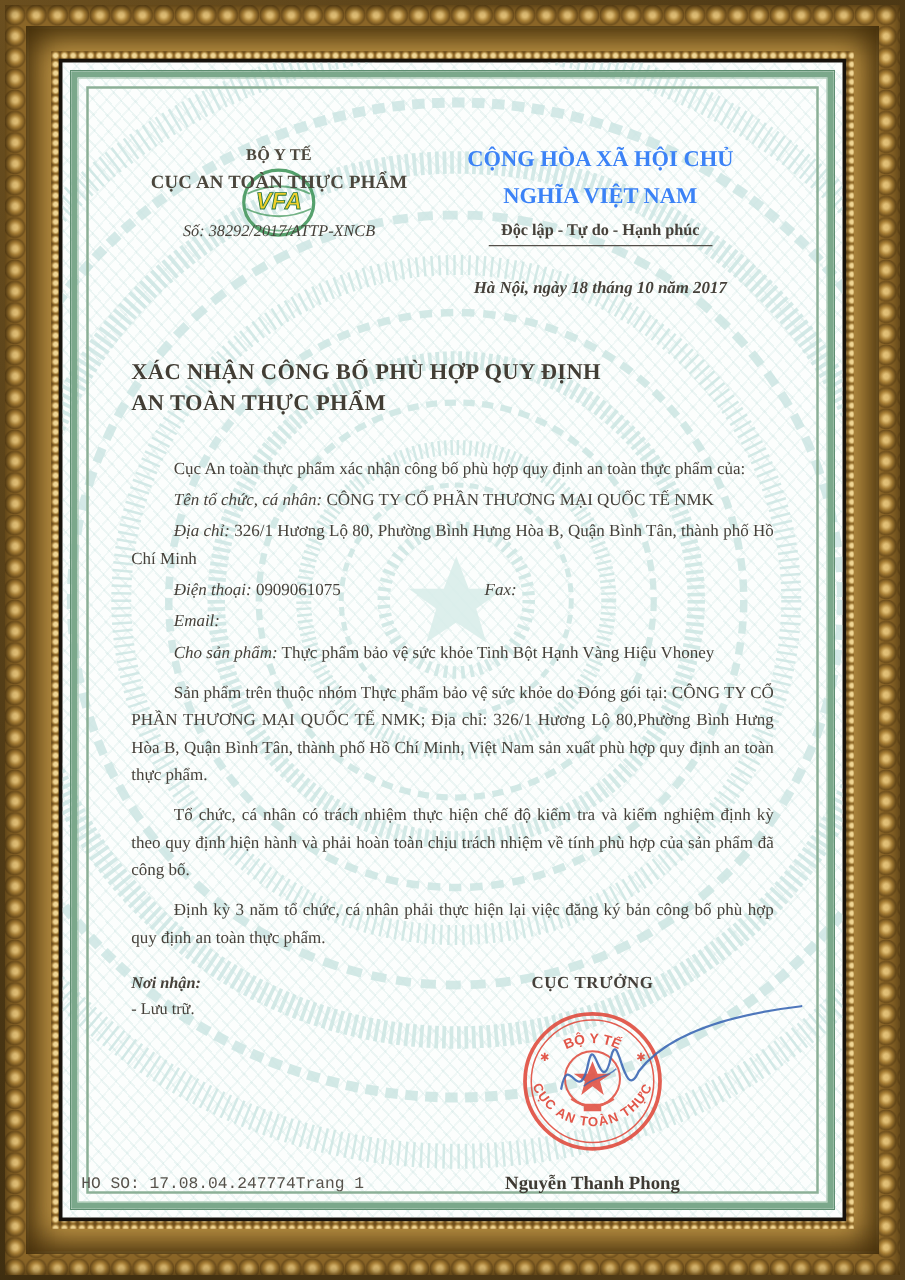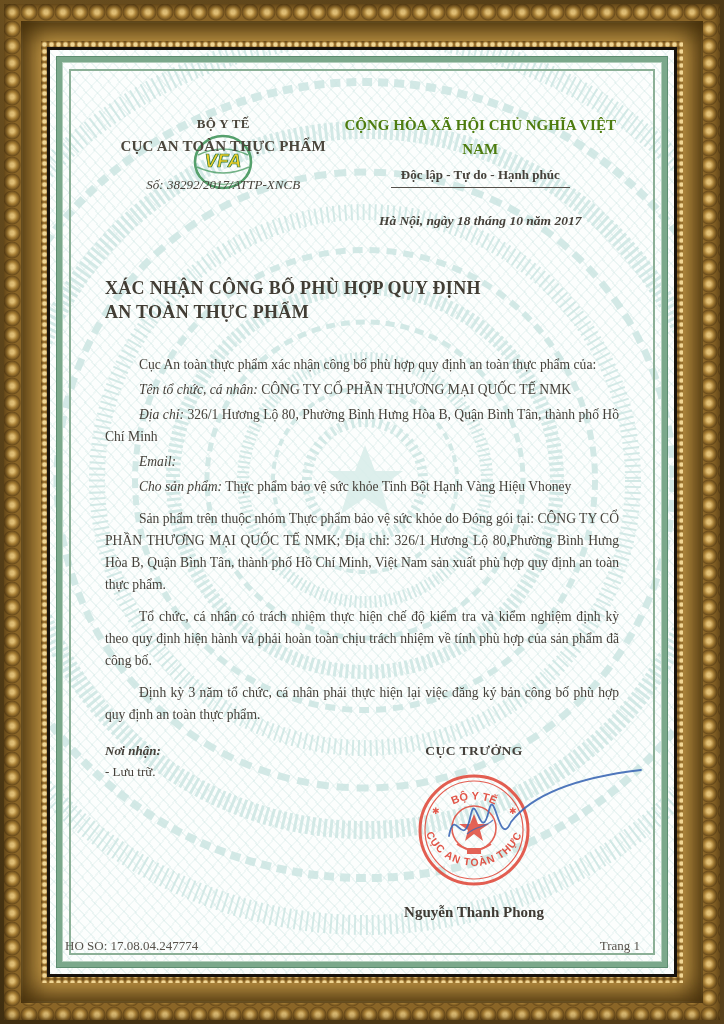--- a/index.html
+++ b/index.html
@@ -42,21 +42,21 @@
            box-sizing:border-box;color:#46413a;font-size:13.6px;line-height:1.62;}
 
   
   .hdr{display:flex;}
   .hdr-left{width:46%;text-align:center;position:relative;}
   .hdr-right{width:54%;text-align:center;}
   .h-ministry{font-weight:bold;font-size:13px;letter-spacing:.3px;color:#4b463c;position:relative;z-index:1;}
   .h-dept{font-weight:bold;font-size:15px;letter-spacing:.2px;color:#4b463c;position:relative;z-index:1;}
   .h-num{font-style:italic;margin-top:16px;font-size:13px;position:relative;z-index:1;}
   .vfa{position:absolute;left:50%;top:20px;transform:translateX(-50%);z-index:0;opacity:.95;}
-  .h-country{font-weight:bold;font-size:15px;color:#4d7c0f;}
+  .h-country{font-weight:bold;font-size:18px;color:#3b82f6;}
   .h-motto{display:inline-block;font-weight:bold;font-size:13px;border-bottom:1.5px solid #55504a;
            padding:0 10px 2px 10px;margin-top:2px;}
   .h-date{font-weight:bold;font-style:italic;margin-top:22px;font-size:13.5px;}
 
   
   .title{margin-top:44px;text-align:left;font-weight:bold;font-size:18px;
          letter-spacing:.3px;color:#423d34;line-height:1.35;}
 
   
   .para{text-indent:34px;text-align:justify;margin:0;}
@@ -72,22 +72,22 @@
   .recips{flex:1;font-size:13px;}
   .recips .nlab{font-weight:bold;font-style:italic;}
   .sig-col{width:290px;text-align:center;position:relative;}
   .sig-title{font-weight:bold;font-size:13.5px;letter-spacing:.5px;color:#45403a;}
   .stamp-wrap{position:relative;width:150px;height:128px;margin:4px auto 0 auto;}
   .sig-svg{position:absolute;left:42px;top:2px;overflow:visible;}
   .sig-name{font-weight:bold;font-size:15px;color:#3f3a33;margin-top:6px;}
 
   
   .foot{position:absolute;left:15px;right:34px;bottom:20px;z-index:3;
-        display:flex;justify-content:space-between;
-        font-family:Liberation Serif, serif;font-size:13px;color:#57524b;}
+        display:flex;
+        font-family:Liberation Mono, monospace;font-size:13px;color:#57524b;}
 </style>
 </head>
 <body>
 
 <div class="stage">
  <div class="f-edge">
   <div class="f-carved">
    <div class="f-smooth">
     <div class="f-bead">
      <div class="f-gap">
@@ -150,20 +150,29 @@
           <p class="para field">
             <span class="lab">Tên tổ chức, cá nhân:</span>
             <span>CÔNG TY CỔ PHẦN THƯƠNG MẠI QUỐC TẾ NMK</span>
           </p>
 
           <p class="para field">
             <span class="lab">Địa chỉ:</span>
             <span>326/1 Hương Lộ 80, Phường Bình Hưng Hòa B, Quận Bình Tân, thành phố Hồ Chí Minh</span>
           </p>
 
+          <div class="phone-row">
+            <div class="phone-cell">
+              <span class="lab">Điện thoại:</span>
+              <span>0909061075</span>
+            </div>
+            <div>
+              <span class="lab">Fax:</span>
+            </div>
+          </div>
 
           <p class="para field">
             <span class="lab">Email:</span>
           </p>
 
           <p class="para field">
             <span class="lab">Cho sản phẩm:</span>
             <span>Thực phẩm bảo vệ sức khỏe Tinh Bột Hạnh Vàng Hiệu Vhoney</span>
           </p>
 

